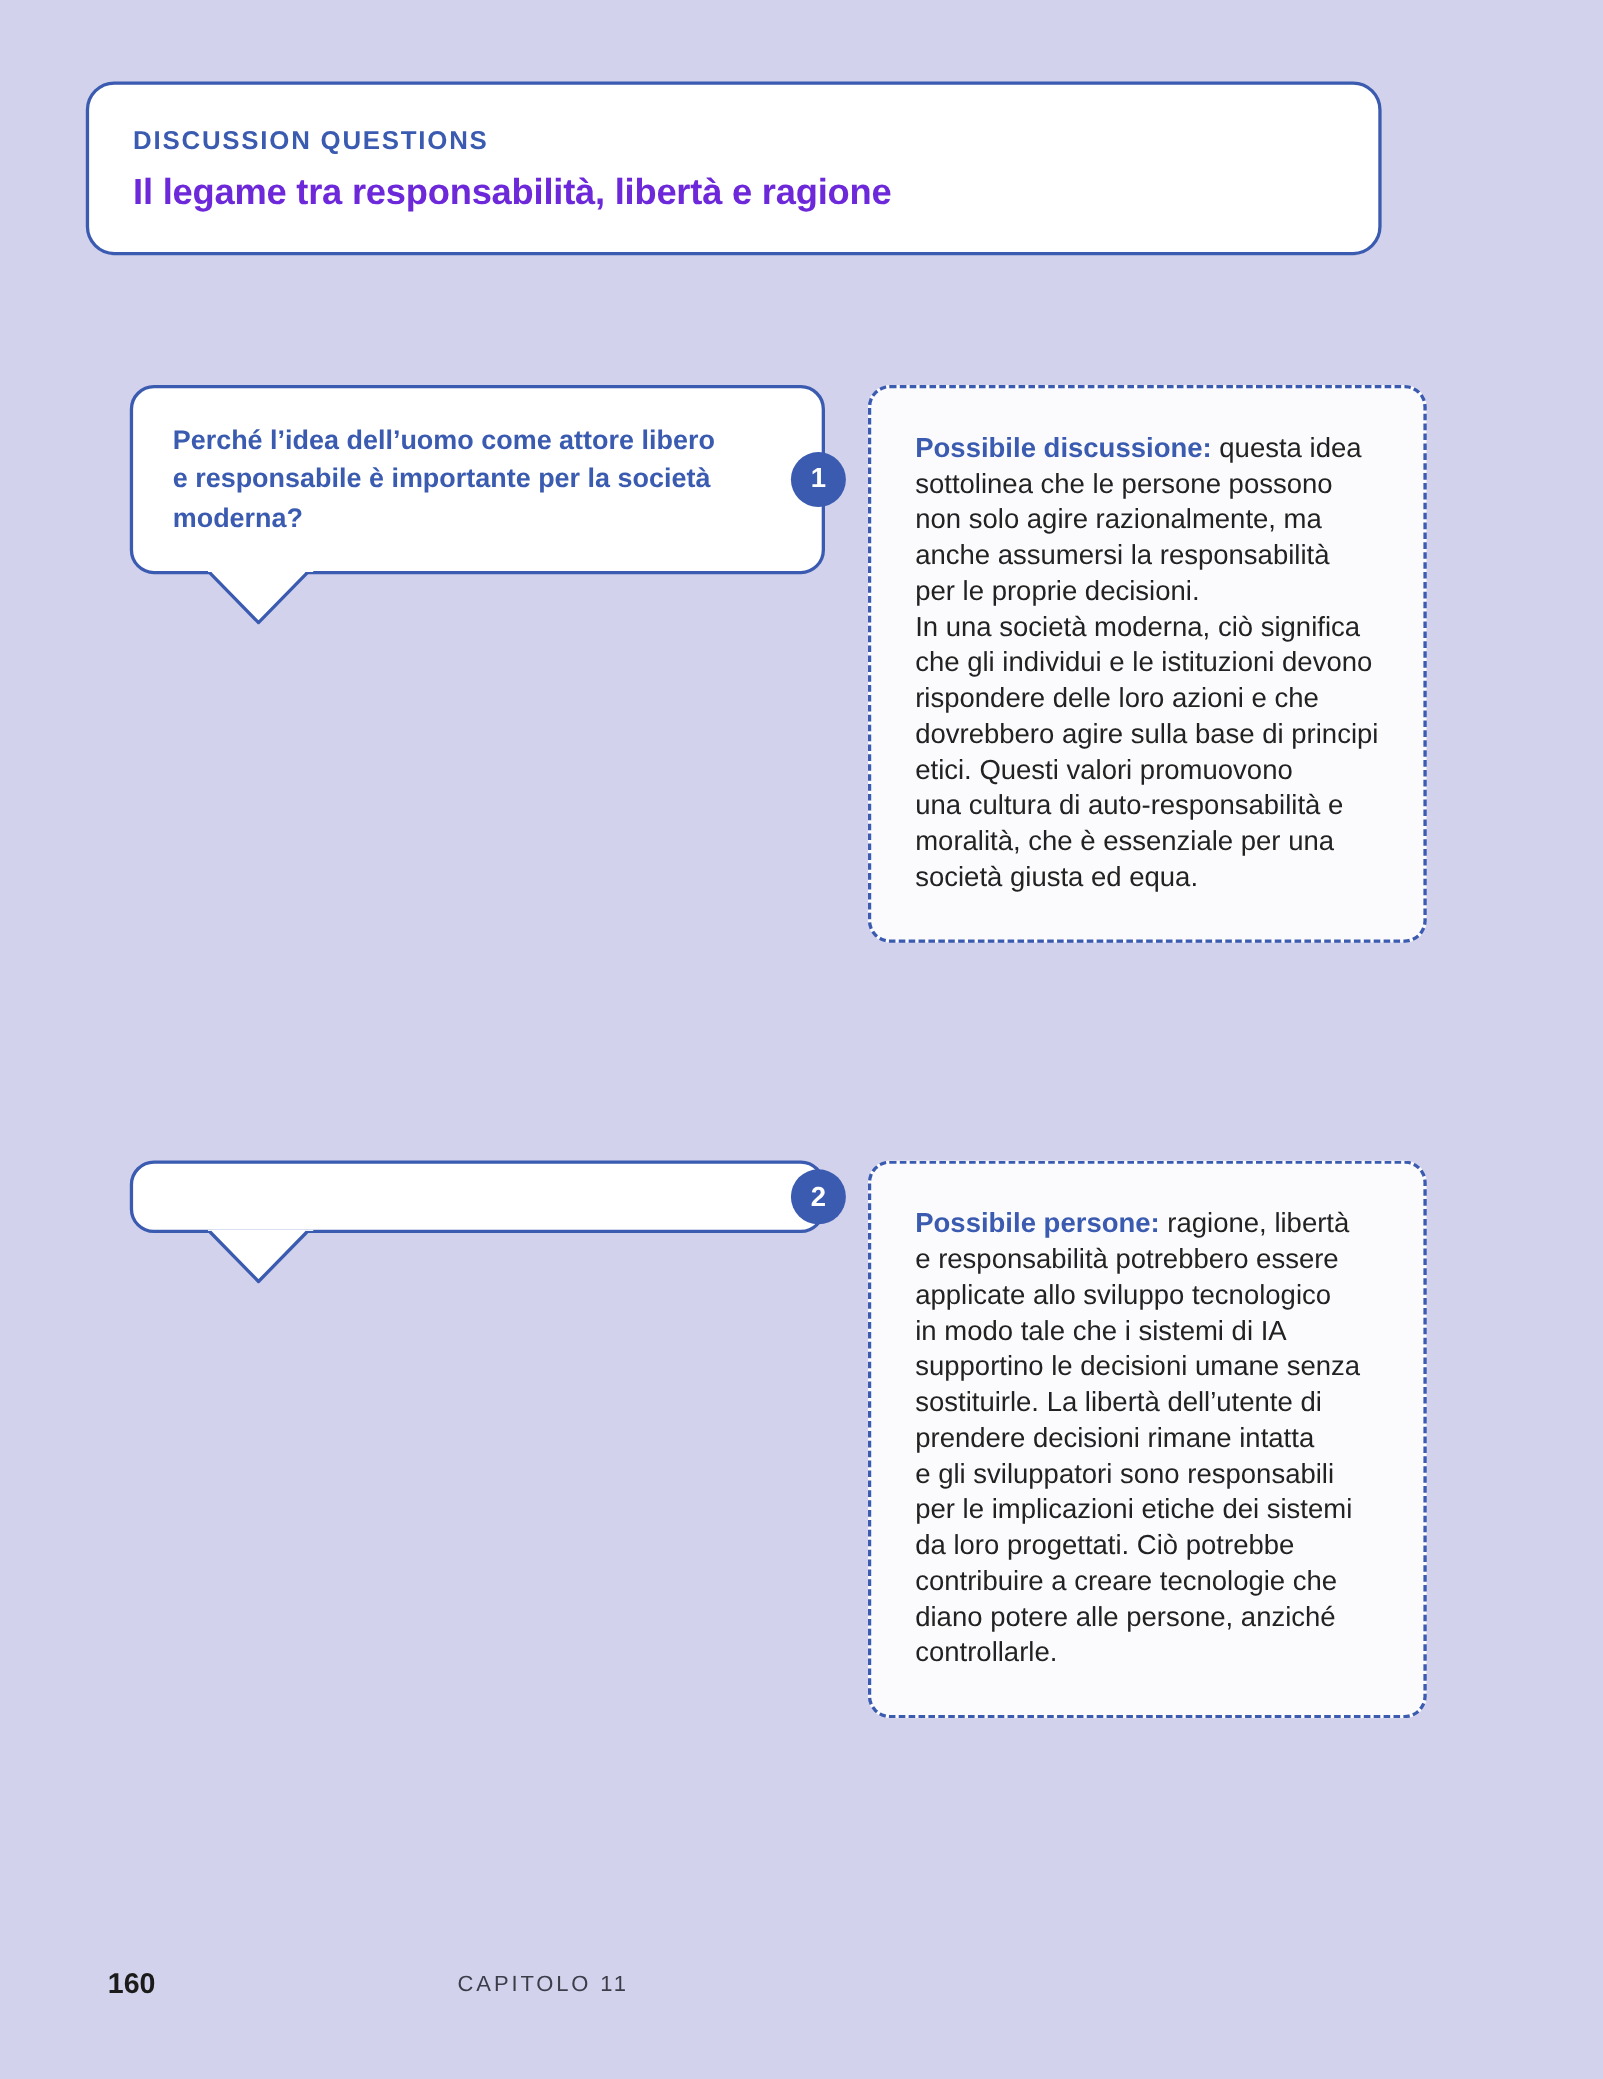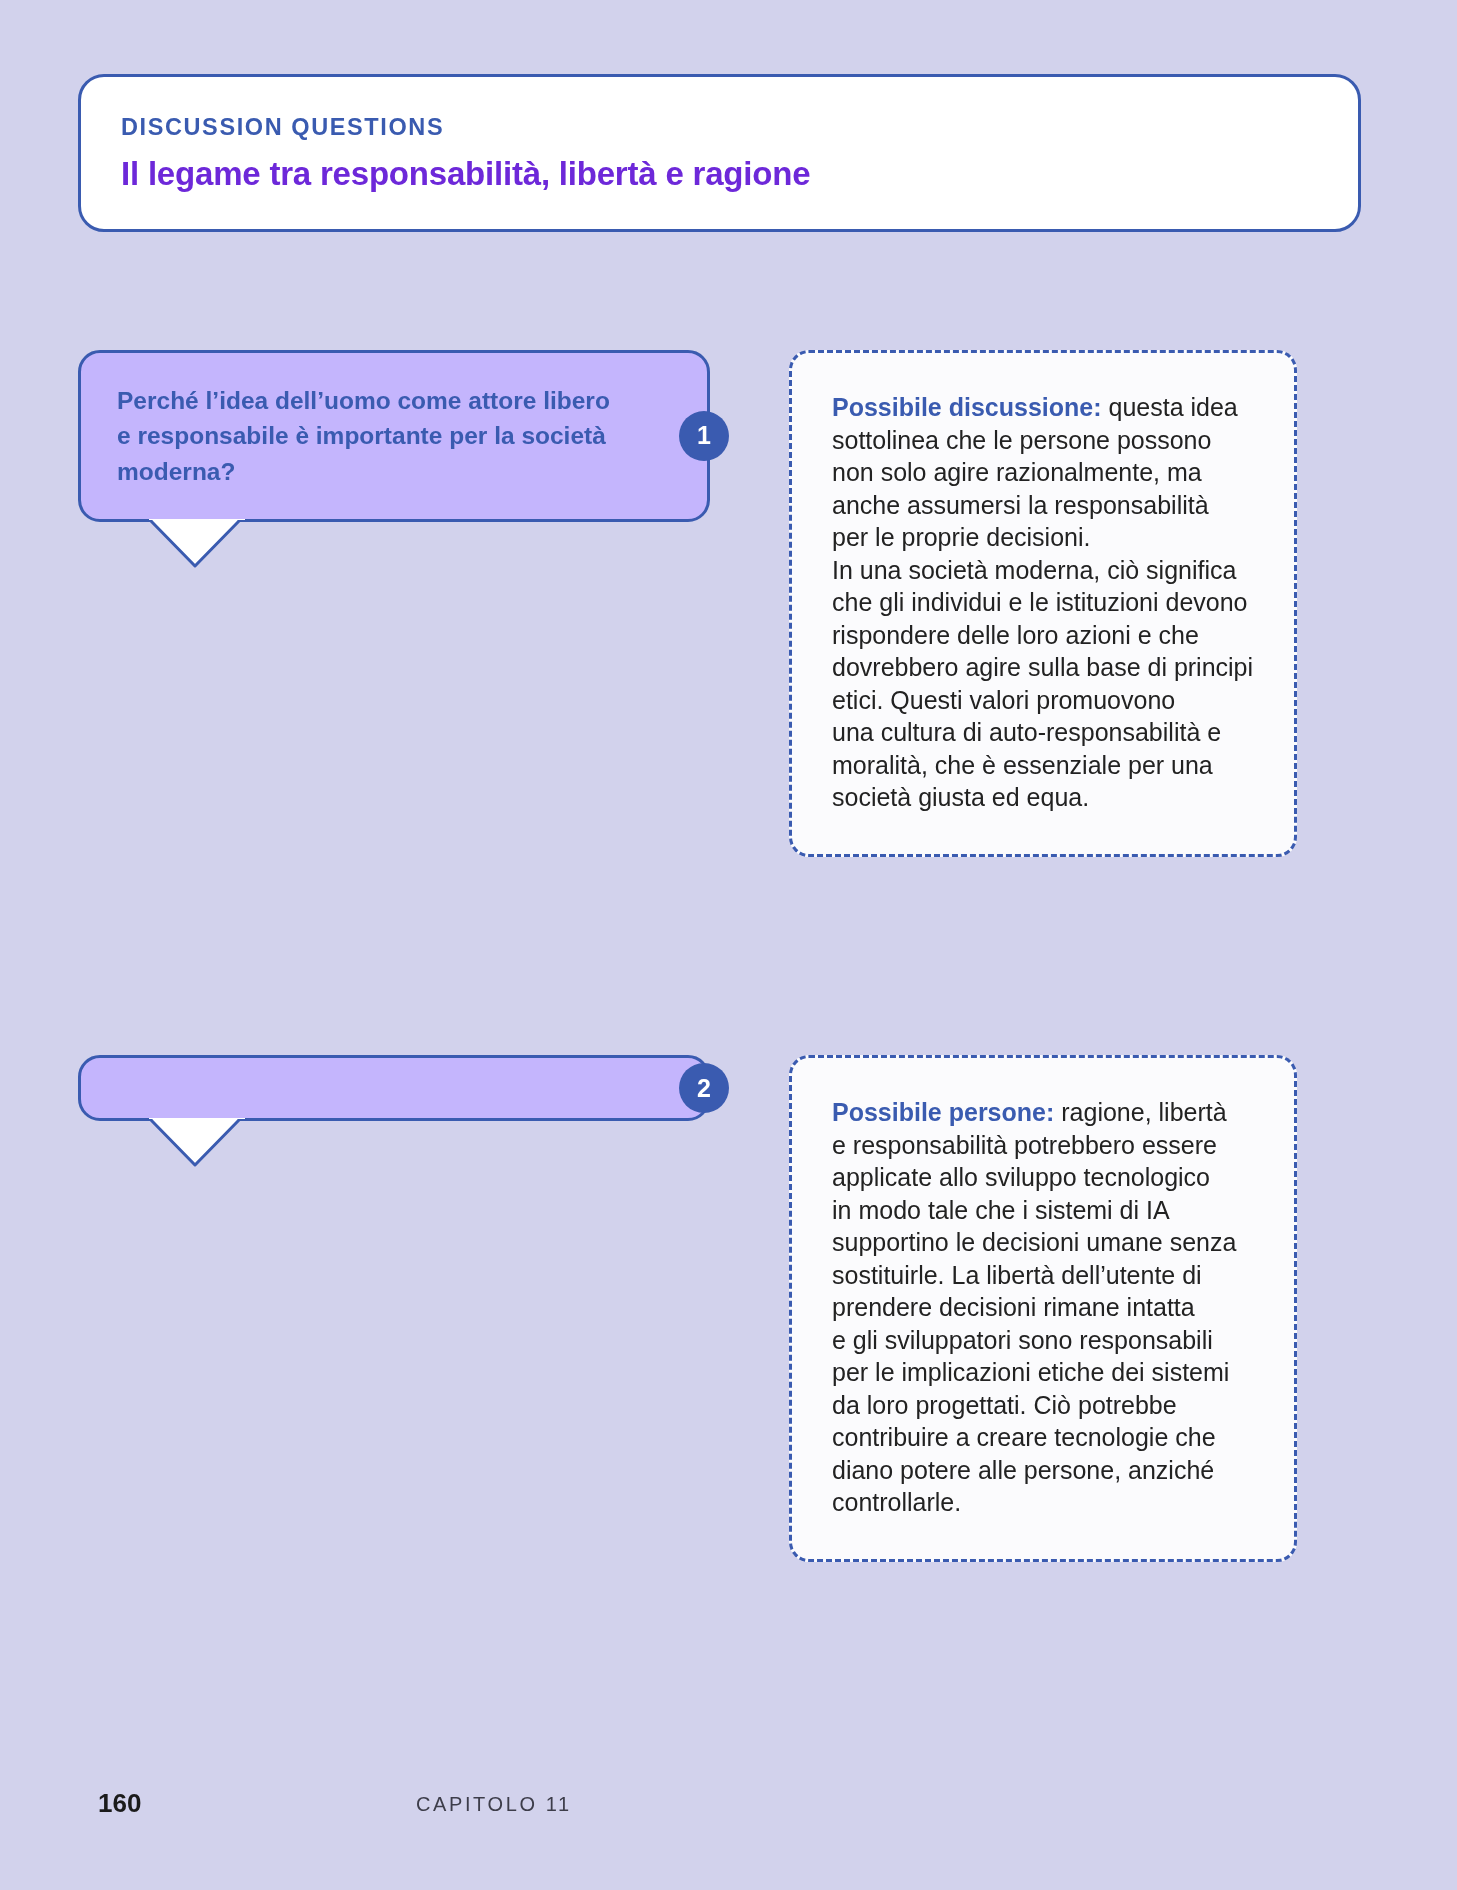--- a/index.html
+++ b/index.html
@@ -18,21 +18,21 @@
   .page {
     position: absolute;
     inset: 0;
   }
 
   
   .header-card {
     position: absolute;
     left: 78px;
     top: 74px;
-    width: 1283px;
+    width: 1178px;
     height: 158px;
     background: #ffffff;
     border: 3px solid #3a5bb0;
     border-radius: 26px;
     box-sizing: border-box;
     padding: 38px 0 0 40px;
   }
   .eyebrow {
     font-size: 23.5px;
     font-weight: bold;
@@ -63,24 +63,25 @@
   .question-wrap {
     position: absolute;
     left: 78px;
     top: 0;
     width: 632px;
   }
   .question-bubble {
     position: relative;
     width: 632px;
     box-sizing: border-box;
-    background: #c4b5fd;
+    background: #ffffff;
     border: 3px solid #3a5bb0;
     border-radius: 22px;
     padding: 30px 78px 30px 36px;
+    margin-left: 40px;
   }
   .question-text {
     font-size: 24.5px;
     font-weight: bold;
     color: #3a5bb0;
     line-height: 1.44;
     margin: 0;
     white-space: pre-line;
   }
   

